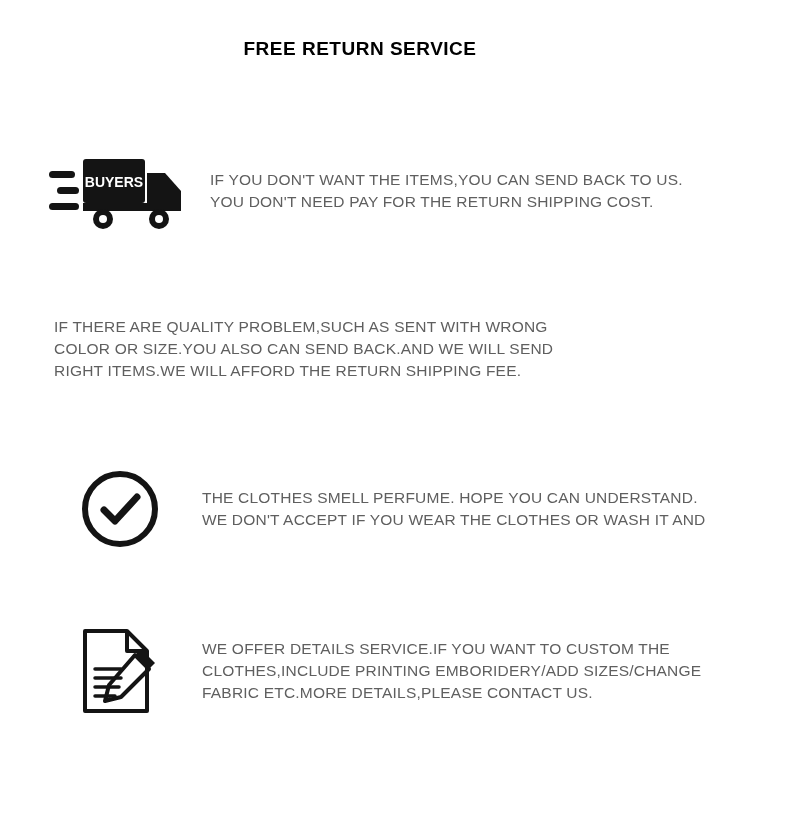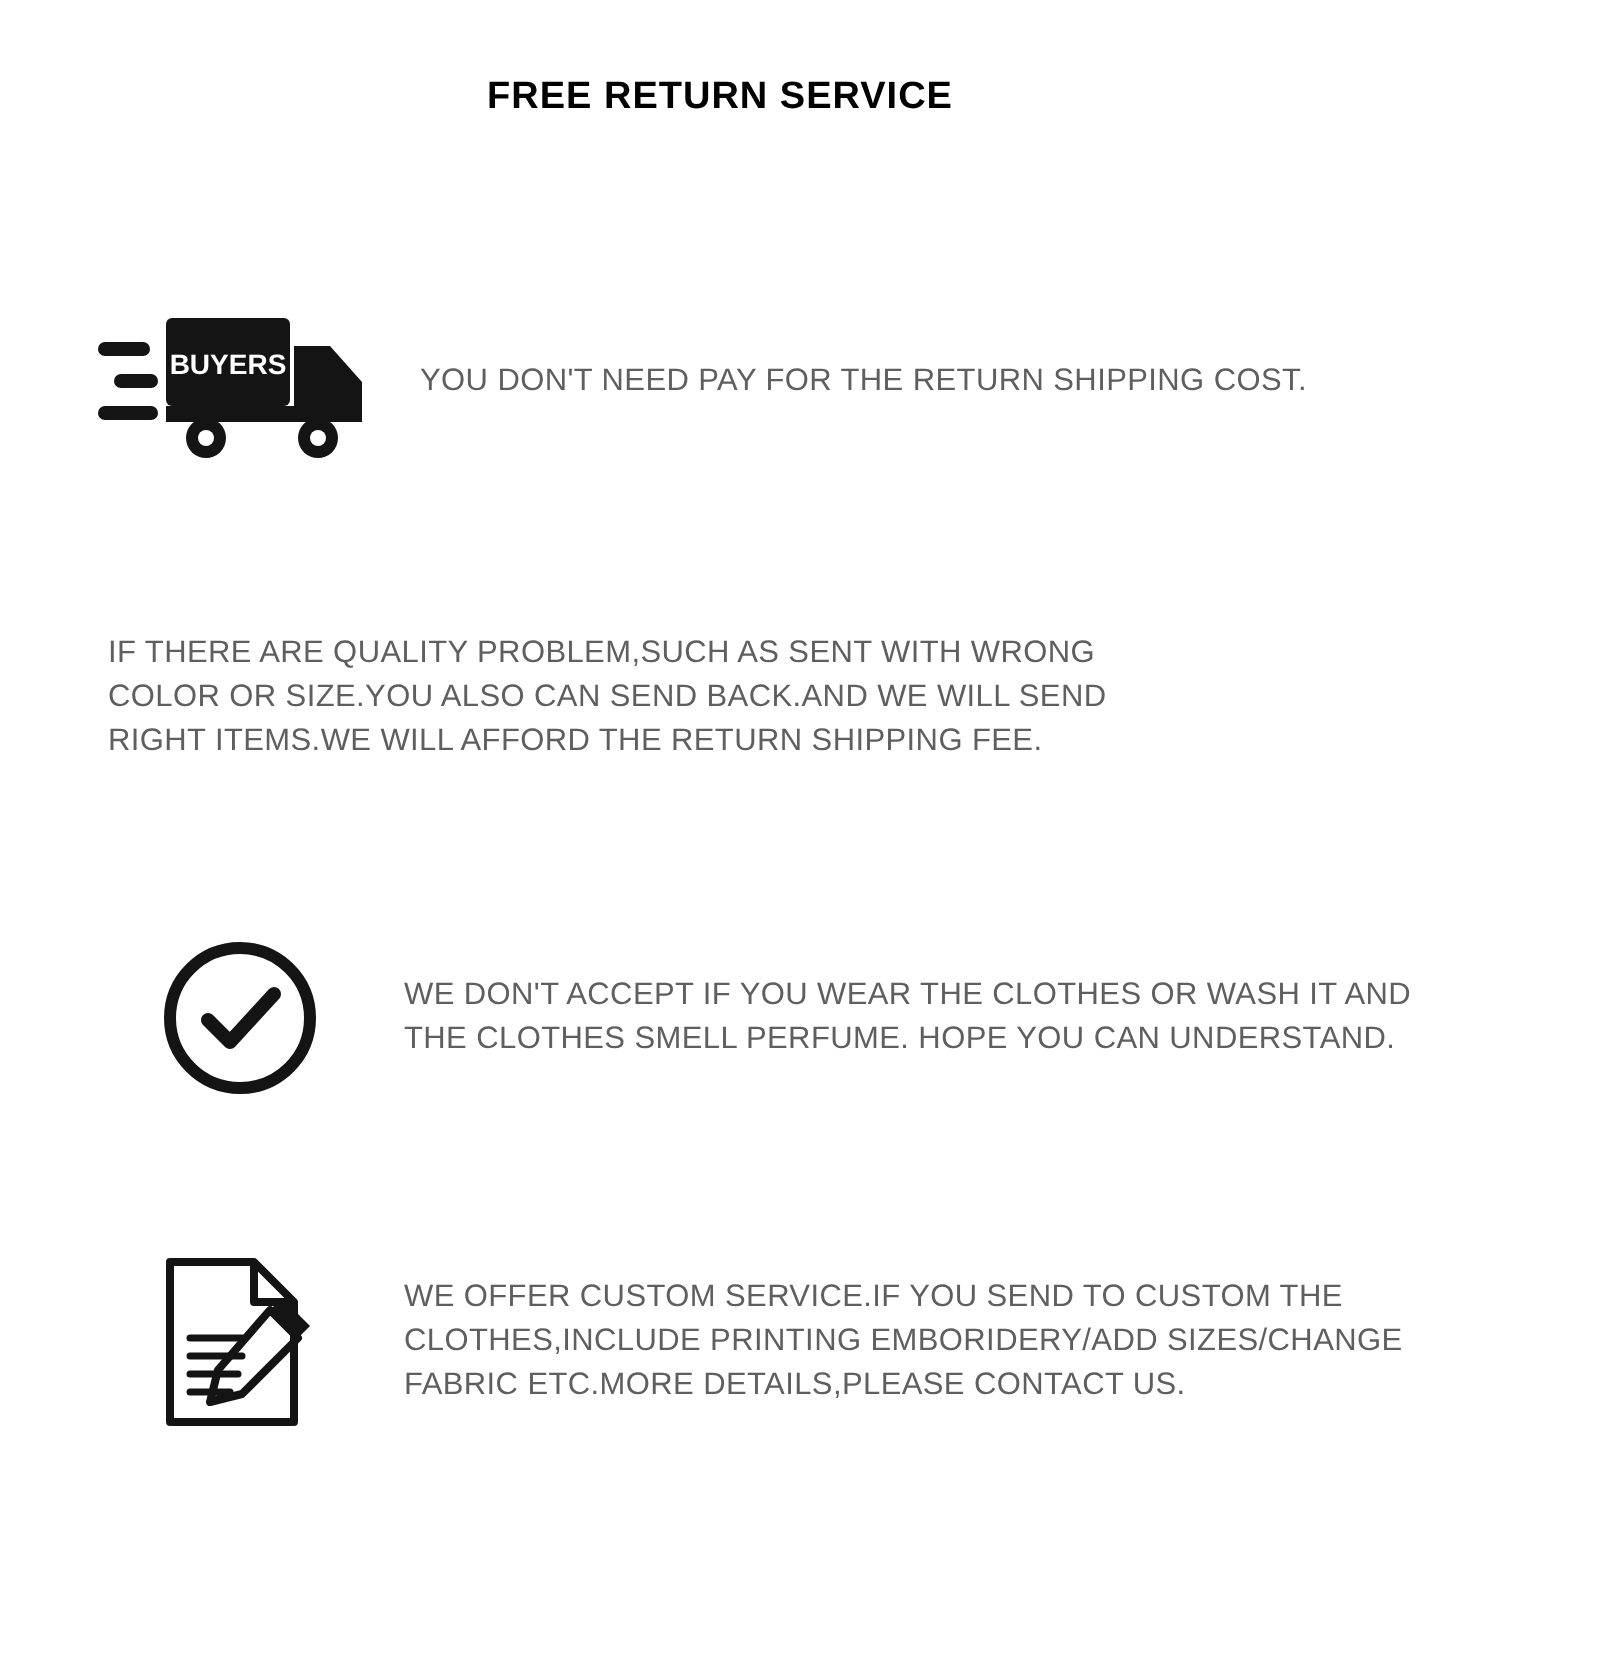--- a/index.html
+++ b/index.html
@@ -94,42 +94,43 @@
 
             <circle cx="54" cy="76" r="10"></circle>
             <circle cx="54" cy="76" r="4" fill="#ffffff"></circle>
             <circle cx="110" cy="76" r="10"></circle>
             <circle cx="110" cy="76" r="4" fill="#ffffff"></circle>
           </g>
           <text x="65" y="44" text-anchor="middle" font-family="Liberation Sans, sans-serif" font-size="14" font-weight="bold" fill="#ffffff">BUYERS</text>
         </svg>
       </div>
       <div class="text-cell text-cell-1">
+        <span class="line">IF YOU DON'T WANT THE ITEMS,YOU CAN SEND BACK TO US.</span>
         <span class="line">YOU DON'T NEED PAY FOR THE RETURN SHIPPING COST.</span>
       </div>
     </div>
 
     <div class="row row-2">
       <div class="text-cell text-cell-2">
         <span class="line">IF THERE ARE QUALITY PROBLEM,SUCH AS SENT WITH WRONG</span>
         <span class="line">COLOR OR SIZE.YOU ALSO CAN SEND BACK.AND WE WILL SEND</span>
         <span class="line">RIGHT ITEMS.WE WILL AFFORD THE RETURN SHIPPING FEE.</span>
       </div>
     </div>
 
     <div class="row row-3">
       <div class="icon-cell icon-cell-3">
         <svg width="82" height="82" viewBox="0 0 82 82" aria-hidden="true">
           <circle cx="41" cy="41" r="35" fill="none" stroke="#141414" stroke-width="6"></circle>
           <path d="M25 42 L36 53 L58 29" fill="none" stroke="#141414" stroke-width="7" stroke-linecap="round" stroke-linejoin="round"></path>
         </svg>
       </div>
       <div class="text-cell text-cell-3">
+        <span class="line">THE CLOTHES SMELL PERFUME. HOPE YOU CAN UNDERSTAND.</span>
         <span class="line">WE DON'T ACCEPT IF YOU WEAR THE CLOTHES OR WASH IT AND</span>
-        <span class="line">THE CLOTHES SMELL PERFUME. HOPE YOU CAN UNDERSTAND.</span>
       </div>
     </div>
 
     <div class="row row-4">
       <div class="icon-cell icon-cell-4">
         <svg width="86" height="92" viewBox="0 0 86 92" aria-hidden="true">
 
           <path d="M10 6 h42 l20 20 v60 h-62 z" fill="none" stroke="#141414" stroke-width="4" stroke-linejoin="round"></path>
           <path d="M52 6 v20 h20" fill="none" stroke="#141414" stroke-width="4" stroke-linejoin="round"></path>
 
@@ -141,20 +142,20 @@
           </g>
 
           <g fill="none" stroke="#141414" stroke-width="4" stroke-linejoin="round">
             <path d="M60 30 l14 14 l-28 28 l-16 4 l4 -16 z"></path>
           </g>
           <path d="M60 30 l6 -6 l14 14 l-6 6 z" fill="#141414"></path>
           <path d="M34 72 l-4 4 l8 -2 z" fill="#141414"></path>
         </svg>
       </div>
       <div class="text-cell text-cell-4">
-        <span class="line">WE OFFER CUSTOM SERVICE.IF YOU SEND TO CUSTOM THE</span>
+        <span class="line">WE OFFER DETAILS SERVICE.IF YOU WANT TO CUSTOM THE</span>
         <span class="line">CLOTHES,INCLUDE PRINTING EMBORIDERY/ADD SIZES/CHANGE</span>
         <span class="line">FABRIC ETC.MORE DETAILS,PLEASE CONTACT US.</span>
       </div>
     </div>
 
   </div>
 </div>
 
 </body></html>

